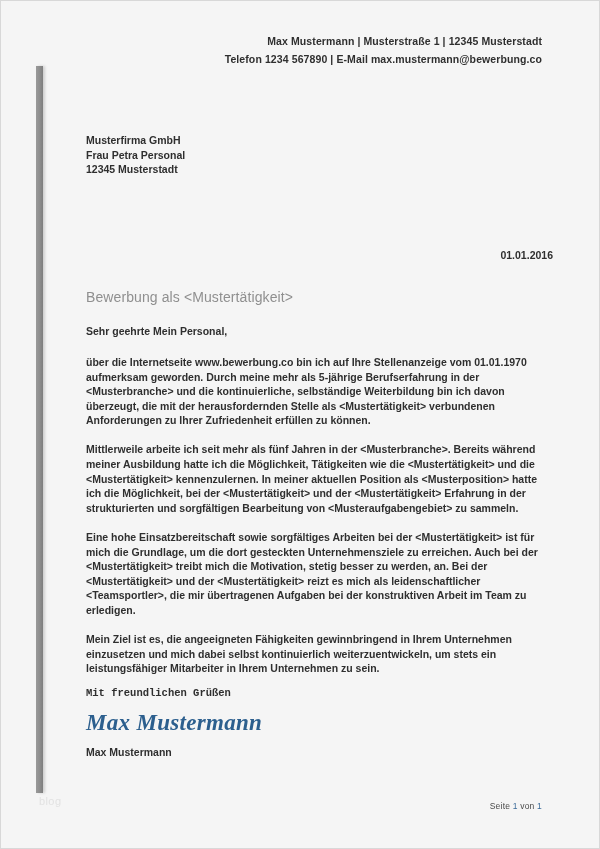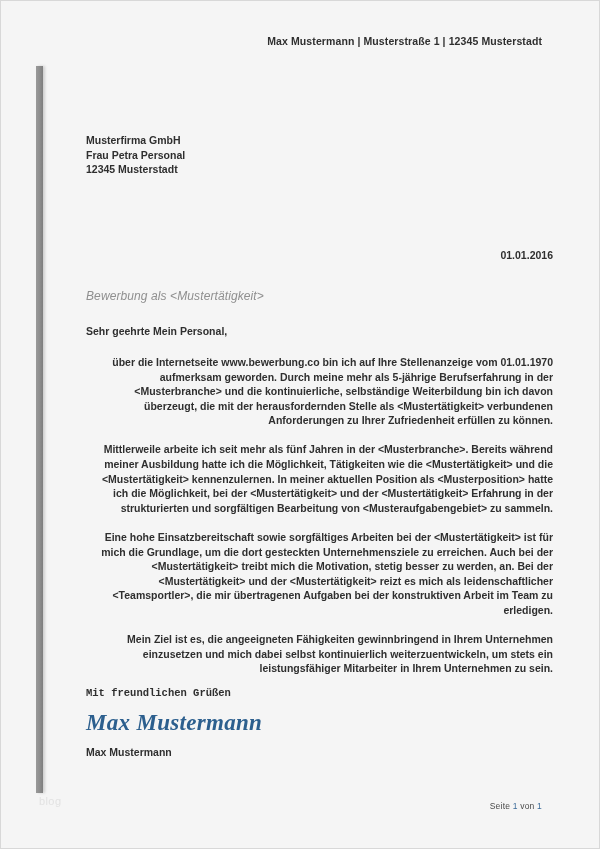--- a/index.html
+++ b/index.html
@@ -83,22 +83,21 @@
     top: 248px;
     text-align: right;
     font-size: 10.5px;
     font-weight: bold;
     color: #2f2f2f;
   }
 
   
   #subject {
     top: 288px;
-    font-size: 12px;
-    font-style: italic;
+    font-size: 14px;
     color: #8f8f8f;
     letter-spacing: 0.1px;
   }
 
   
   #salutation {
     top: 324px;
     font-size: 10.5px;
     font-weight: bold;
     color: #2f2f2f;
@@ -107,21 +106,20 @@
   
   #paragraphs {
     top: 354px;
     font-size: 10.5px;
     font-weight: bold;
     color: #2f2f2f;
     line-height: 14.6px;
   }
   #paragraphs p {
     margin: 0 0 14.5px 0;
-    text-align: right;
   }
   #paragraphs p:last-child { margin-bottom: 0; }
 
   
   #closing {
     top: 686px;
     font-size: 10.5px;
     font-weight: bold;
     color: #2f2f2f;
     font-family: Liberation Mono, monospace;
@@ -165,20 +163,21 @@
 <body>
 
 <div id="page">
 
   <div id="left-bar"></div>
 
   <div id="watermark">blog</div>
 
   <div id="letter-header">
     <div>Max Mustermann | Musterstraße 1 | 12345 Musterstadt</div>
+    <div>Telefon 1234 567890 | E-Mail max.mustermann@bewerbung.co</div>
   </div>
 
   <div class="col" id="recipient">
     <div>Musterfirma GmbH</div>
     <div>Frau Petra Personal</div>
     <div>12345 Musterstadt</div>
   </div>
 
   <div class="col" id="letter-date">01.01.2016</div>
 

